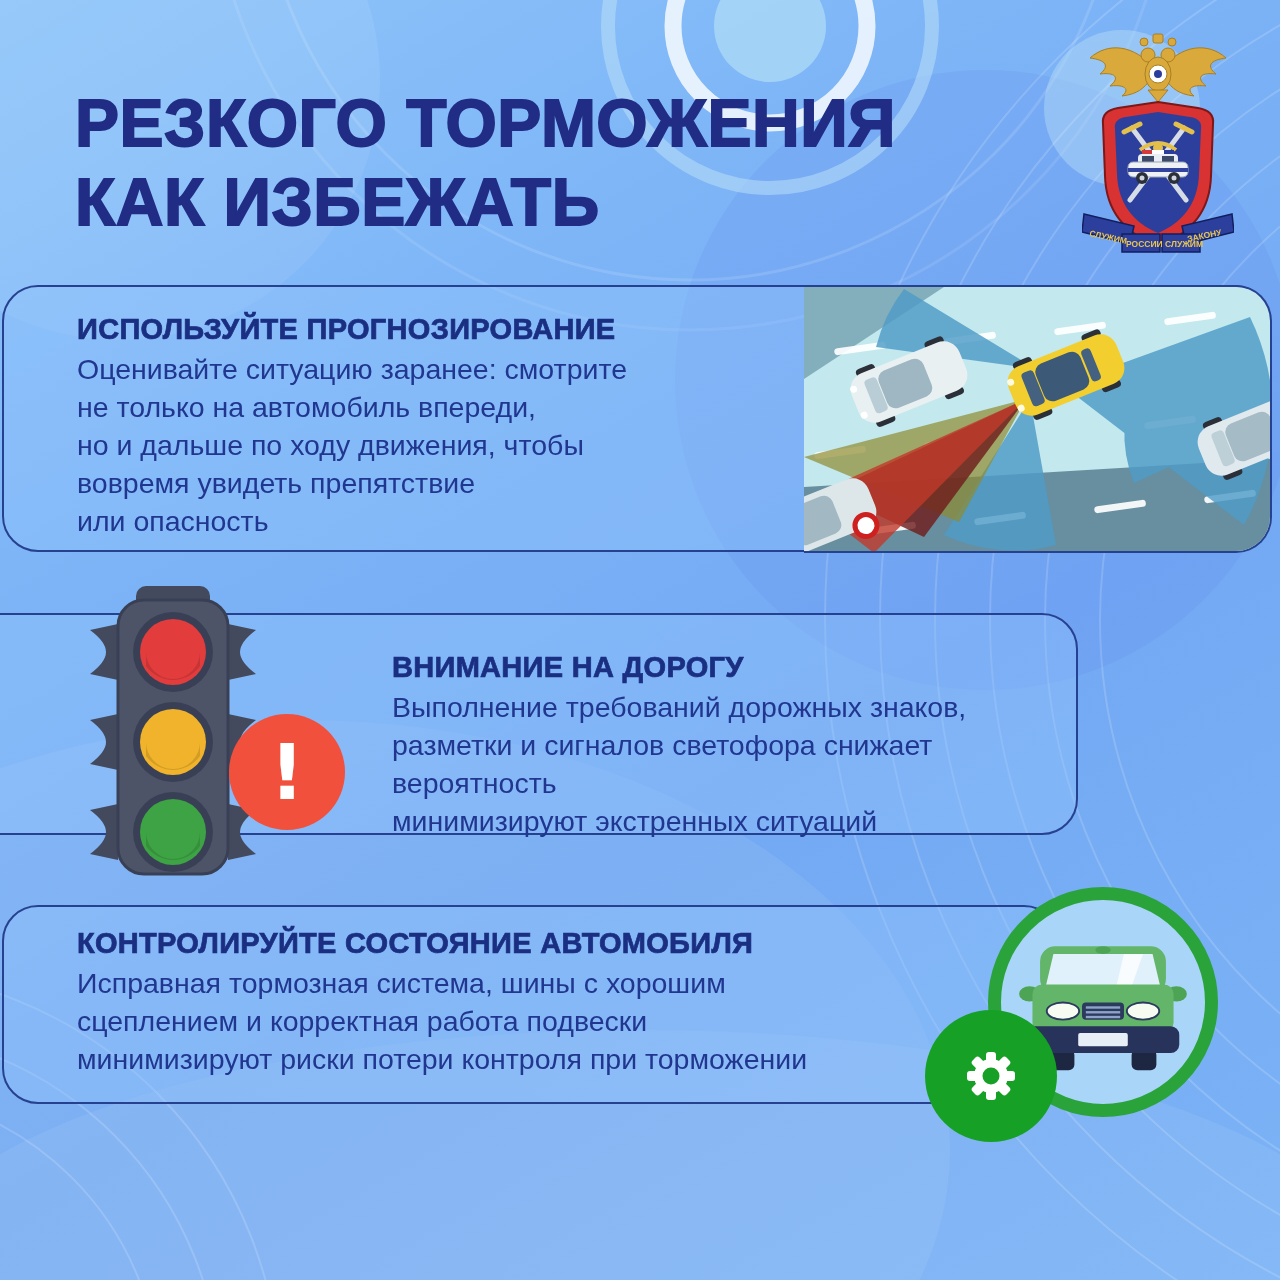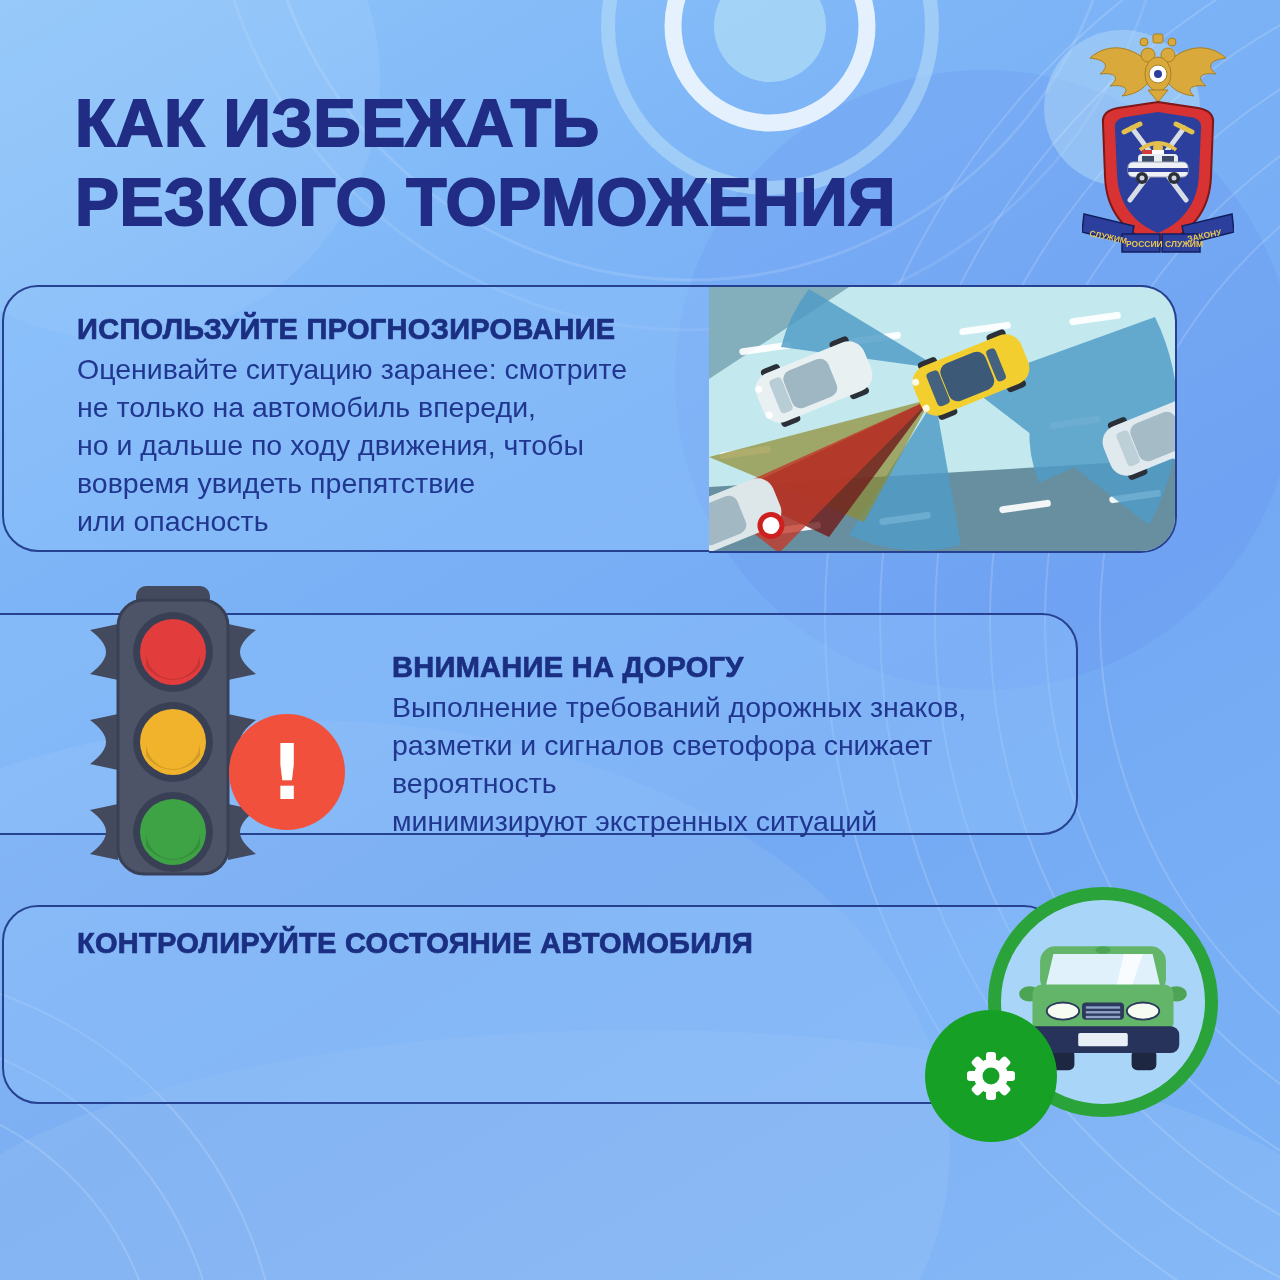--- a/index.html
+++ b/index.html
@@ -22,21 +22,21 @@
     box-sizing:border-box;
   }
   .card-heading{
     font-size:29px;font-weight:bold;color:#1b2f82;letter-spacing:.3px;
     -webkit-text-stroke:.7px #1b2f82;
   }
   .card-body{
     font-size:28.5px;line-height:38px;color:#20368f;
     white-space:pre-line;margin-top:4px;
   }
-  #card1{left:2px;top:285px;width:1174px;height:267px;padding:26px 0 0 73px;}
+  #card1{left:2px;top:285px;width:1269px;height:267px;padding:26px 0 0 73px;}
   #card2{left:-44px;top:613px;width:1122px;height:222px;padding:36px 10px 0 434px;}
   #card3{left:2px;top:905px;width:1058px;height:199px;padding:20px 0 0 73px;}
   #road-illus{
     position:absolute;top:-2.5px;right:-2.5px;bottom:-2.5px;width:466px;
     border:2.5px solid #26418f;border-left:none;
     border-radius:0 36px 36px 0;overflow:hidden;z-index:2;
   }
   #traffic-light{position:absolute;left:84px;top:586px;width:178px;height:298px;z-index:5;}
   #alert-badge{
     position:absolute;left:229px;top:714px;width:116px;height:116px;z-index:6;
@@ -81,22 +81,22 @@
         <circle cx="1620" cy="620" r="685"></circle>
       <circle cx="1620" cy="620" r="740"></circle>
         <circle cx="1620" cy="620" r="795"></circle>
       <circle cx="-140" cy="1390" r="300"></circle>
         <circle cx="-140" cy="1390" r="360"></circle>
       <circle cx="-140" cy="1390" r="420"></circle>
     </g>
   </svg>
 
   <div class="title">
+    <div>РЕЗКОГО ТОРМОЖЕНИЯ</div>
     <div>КАК ИЗБЕЖАТЬ</div>
-    <div>РЕЗКОГО ТОРМОЖЕНИЯ</div>
   </div>
 
   <svg id="emblem" viewBox="0 0 152 232">
 
     <g fill="#d9a93c" stroke="#a87f22" stroke-width="1">
       <path d="M74 42 C52 16 26 14 8 30 C24 32 28 38 18 46 C34 44 38 50 28 58 C44 56 48 62 40 68 C56 66 62 60 68 52 Z"></path>
       <path d="M78 42 C100 16 126 14 144 30 C128 32 124 38 134 46 C118 44 114 50 124 58 C108 56 104 62 112 68 C96 66 90 60 84 52 Z"></path>
       <circle cx="66" cy="27" r="7"></circle>
         <circle cx="86" cy="27" r="7"></circle>
       <rect x="71" y="6" width="10" height="9" rx="2"></rect>
@@ -264,20 +264,23 @@
       <circle cx="89" cy="246" r="33" fill="#3da344"></circle>
       <path d="M62 260 A33 33 0 0 0 116 260 L116 246 A27 27 0 0 1 62 246 Z" fill="rgba(0,0,0,0.12)"></path>
     </g>
   </svg>
   <div id="alert-badge">
     <span>!</span>
   </div>
 
   <div class="card" id="card3">
     <div class="card-heading">КОНТРОЛИРУЙТЕ СОСТОЯНИЕ АВТОМОБИЛЯ</div>
+    <div class="card-body">Исправная тормозная система, шины с хорошим
+сцеплением и корректная работа подвески
+минимизируют риски потери контроля при торможении</div>
   </div>
 
   <div id="green-ring">
     <svg viewBox="0 0 180 150" width="172" height="143">
       <rect x="34" y="124" width="26" height="22" rx="6" fill="#1d2742"></rect>
       <rect x="120" y="124" width="26" height="22" rx="6" fill="#1d2742"></rect>
       <ellipse cx="13" cy="66" rx="11" ry="8" fill="#4ea455"></ellipse>
       <ellipse cx="167" cy="66" rx="11" ry="8" fill="#4ea455"></ellipse>
       <rect x="24" y="16" width="132" height="50" rx="16" fill="#63b569"></rect>
       <path d="M38 24 L142 24 L150 58 L30 58 Z" fill="#e1f1fc"></path>

